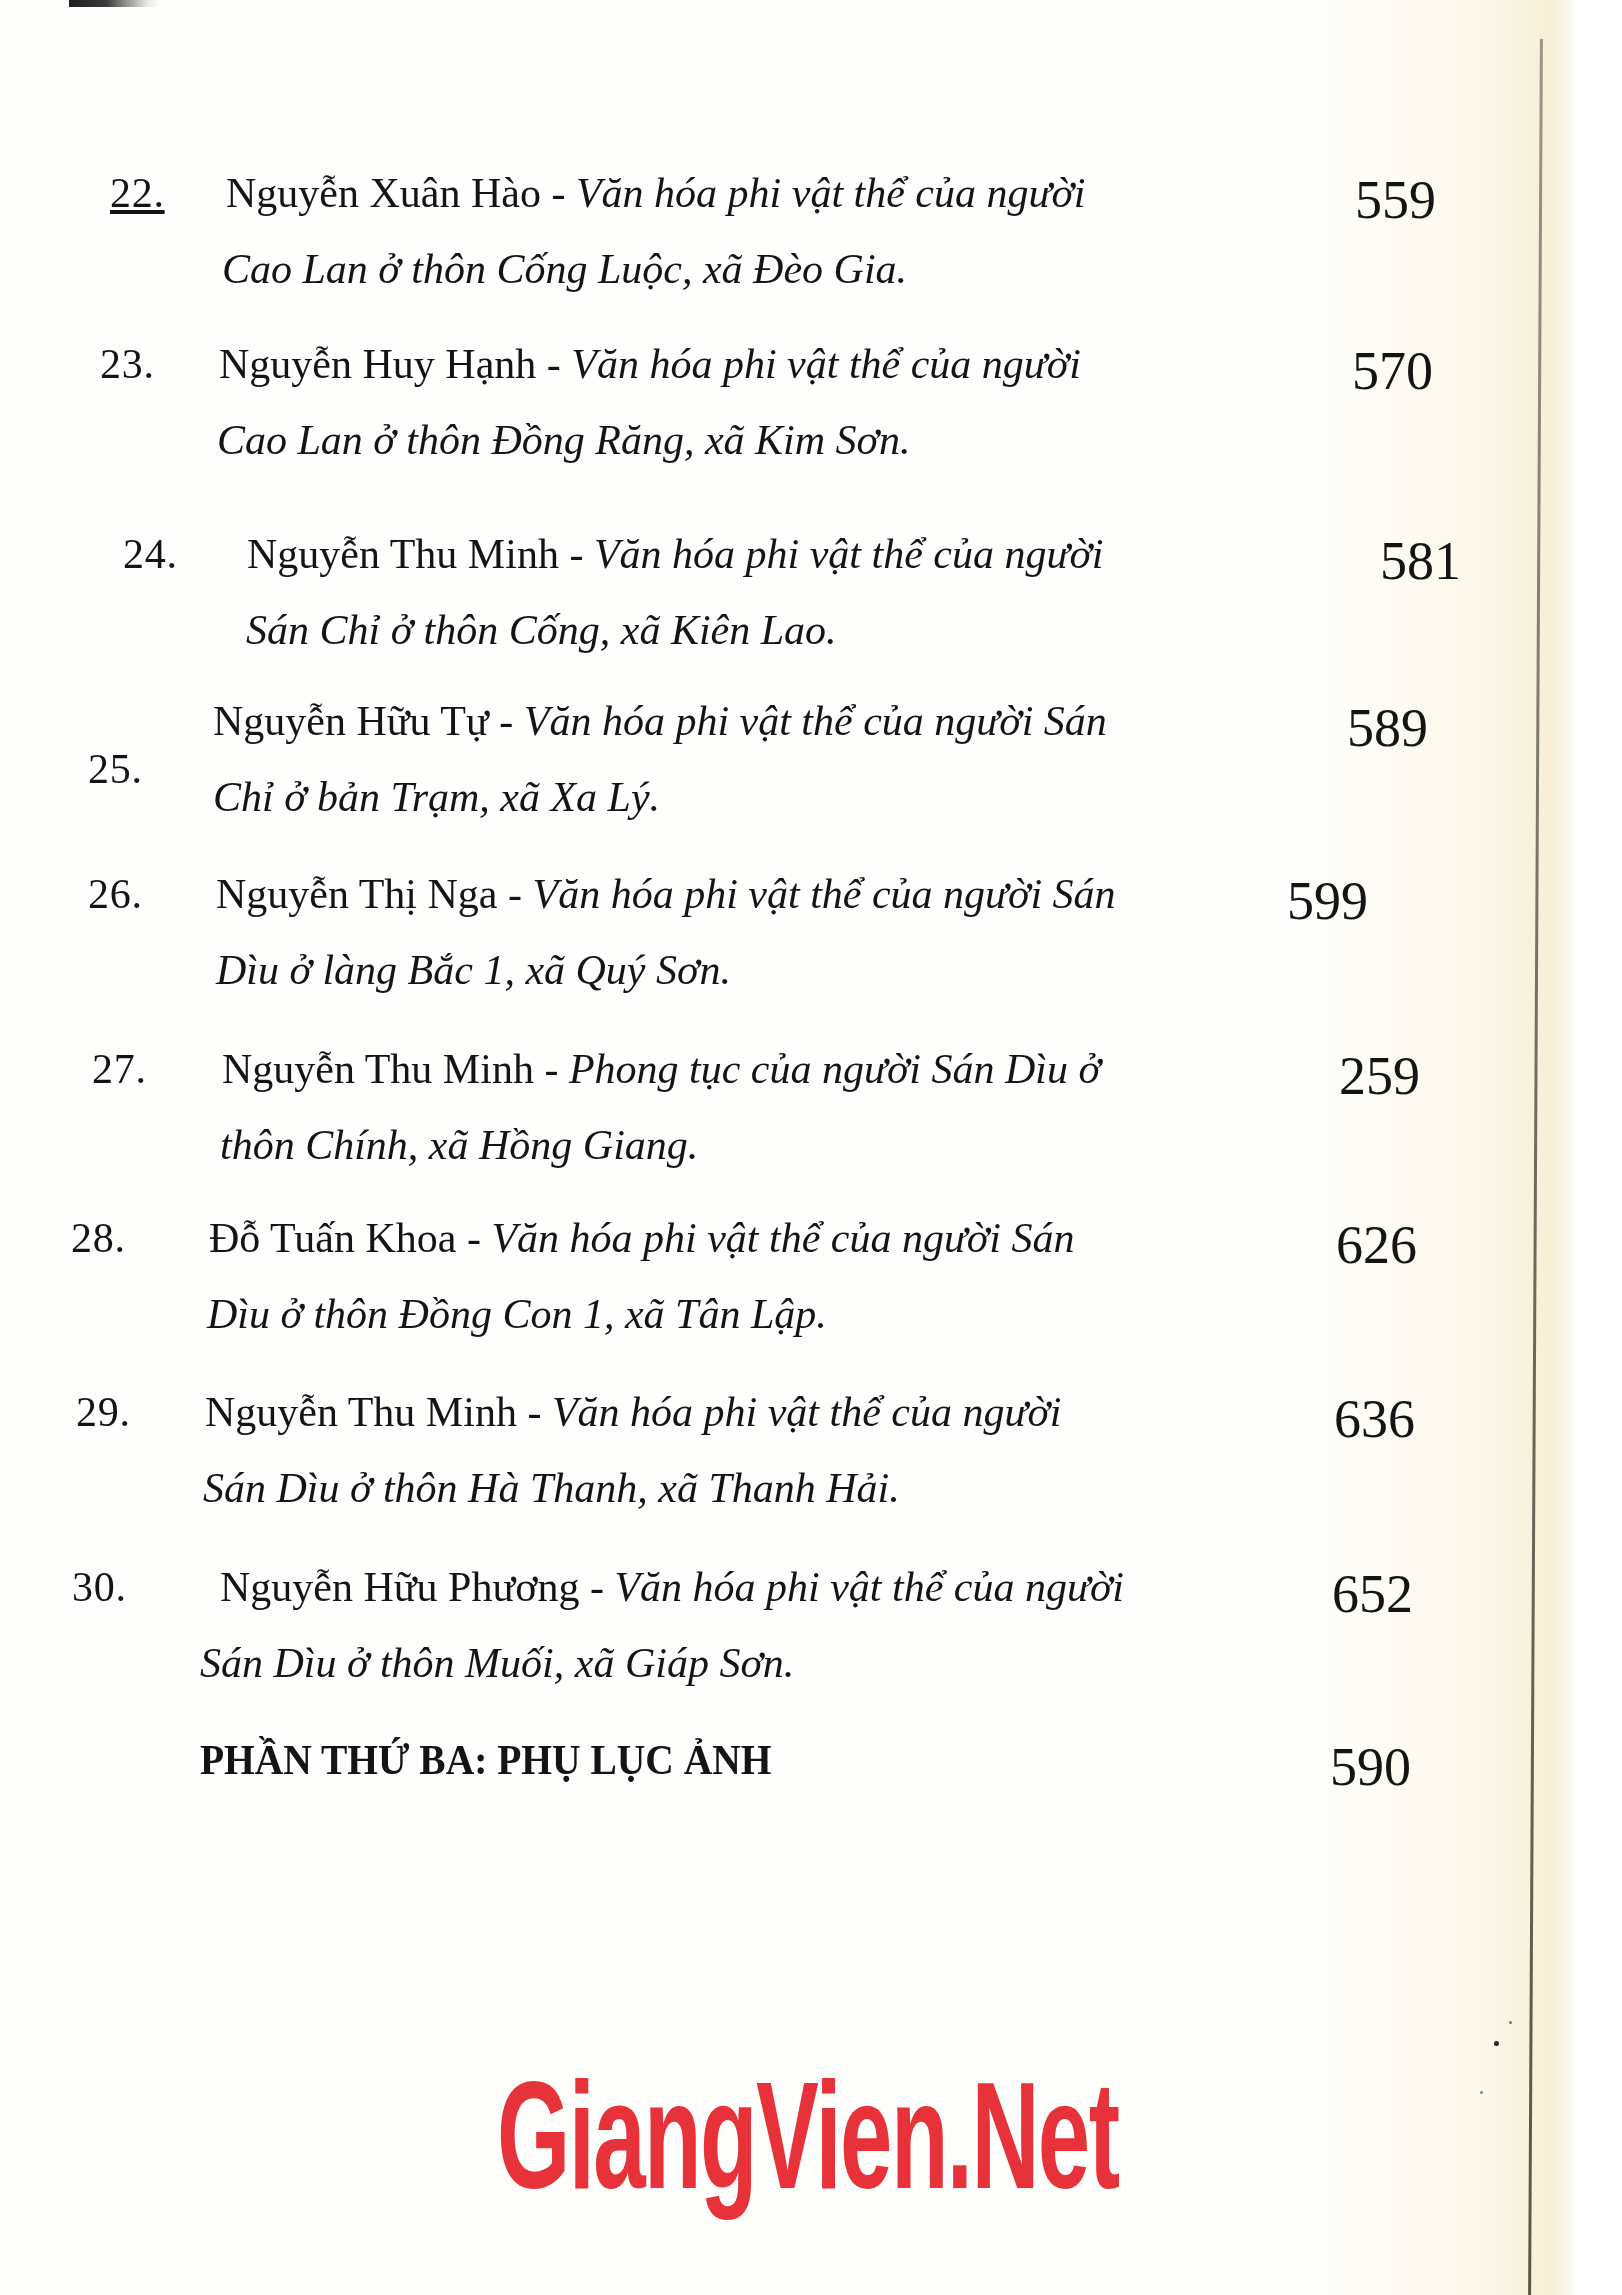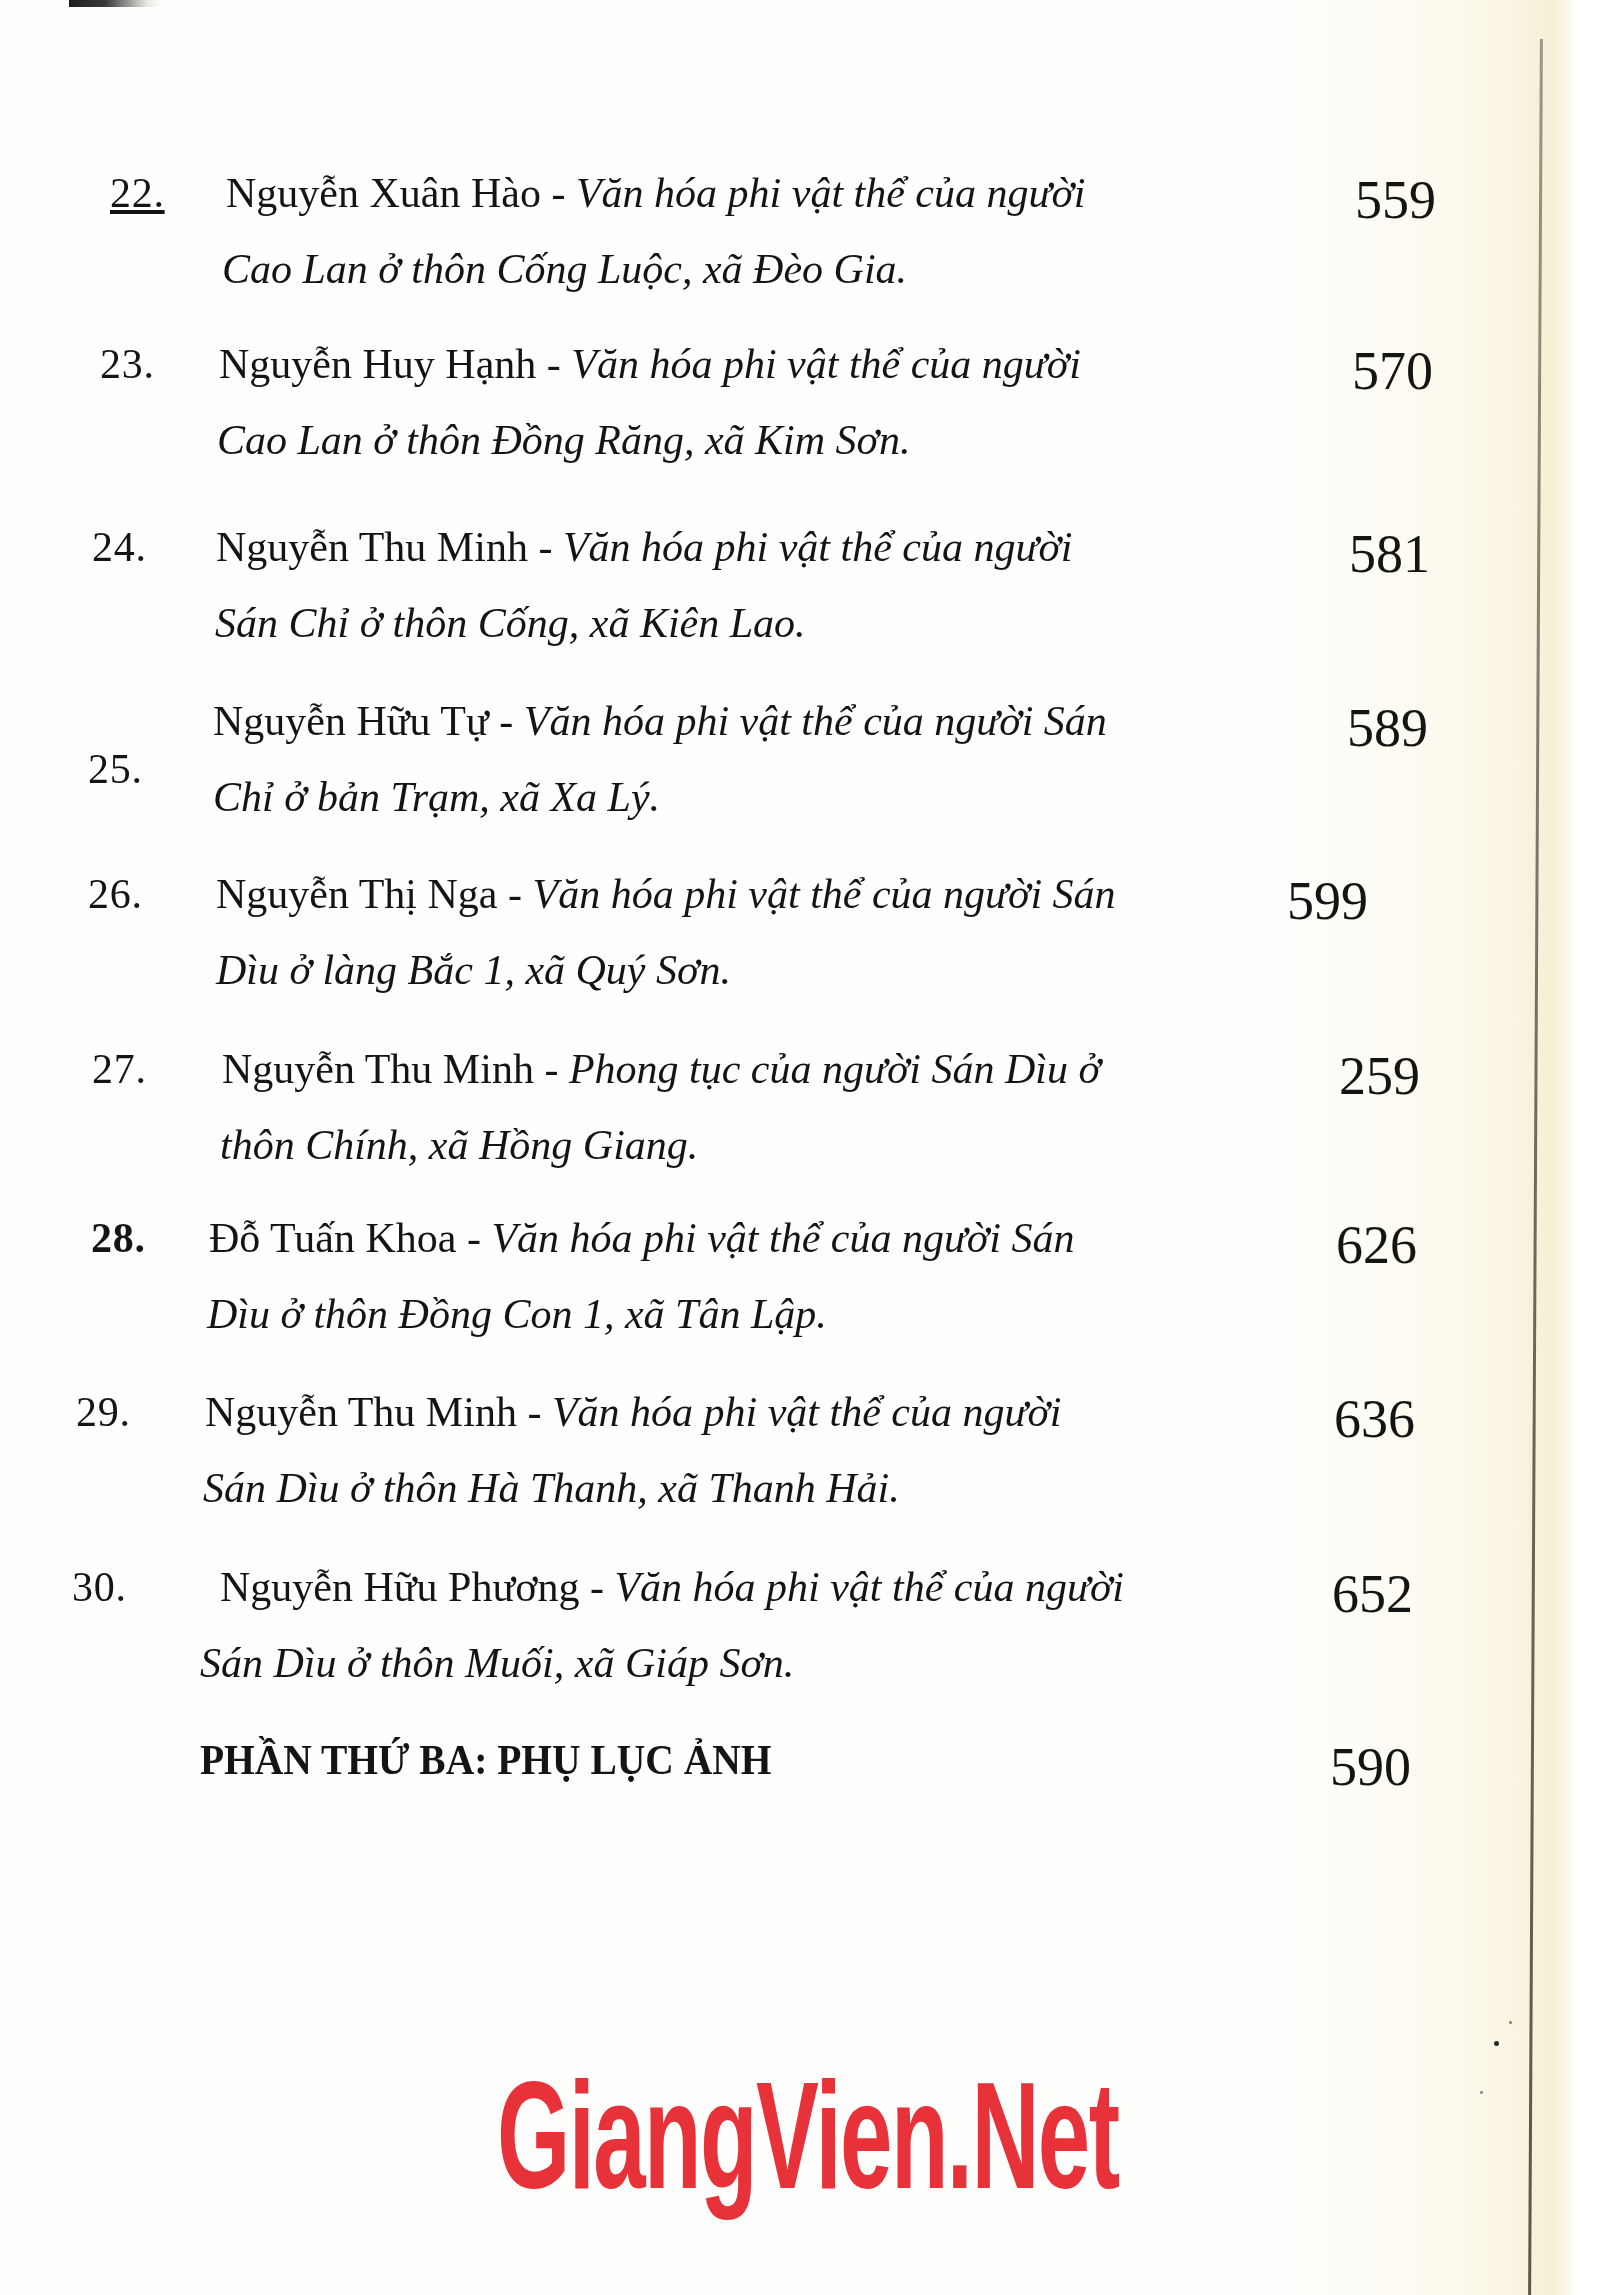--- a/index.html
+++ b/index.html
@@ -71,21 +71,21 @@
 
   <div class="entry" style="top:0;">
     <span class="num" style="left:100px;top:340px;">23.</span>
     <span class="line1" style="left:219px;top:340px;">
       <span class="author">Nguyễn Huy Hạnh</span><span class="sep"> - </span><span class="title">Văn hóa phi vật thể của người</span>
     </span>
     <span class="line2" style="left:217px;top:416px;">Cao Lan ở thôn Đồng Răng, xã Kim Sơn.</span>
     <span class="pagenum" style="left:1328px;top:340px;">570</span>
   </div>
 
-  <div class="entry" style="top:8px;">
+  <div class="entry" style="top:15px;margin-left:31px;">
     <span class="num" style="left:92px;top:515px;">24.</span>
     <span class="line1" style="left:216px;top:515px;">
       <span class="author">Nguyễn Thu Minh</span><span class="sep"> - </span><span class="title">Văn hóa phi vật thể của người</span>
     </span>
     <span class="line2" style="left:215px;top:591px;">Sán Chỉ ở thôn Cống, xã Kiên Lao.</span>
     <span class="pagenum" style="left:1325px;top:515px;">581</span>
   </div>
 
   <div class="entry" style="top:0;">
     <span class="num" style="left:88px;top:697px;margin-top:48px;">25.</span>
@@ -108,21 +108,21 @@
   <div class="entry" style="top:0;">
     <span class="num" style="left:92px;top:1045px;">27.</span>
     <span class="line1" style="left:222px;top:1045px;">
       <span class="author">Nguyễn Thu Minh</span><span class="sep"> - </span><span class="title">Phong tục của người Sán Dìu ở</span>
     </span>
     <span class="line2" style="left:220px;top:1121px;">thôn Chính, xã Hồng Giang.</span>
     <span class="pagenum" style="left:1315px;top:1045px;">259</span>
   </div>
 
   <div class="entry" style="top:0;">
-    <span class="num" style="left:91px;top:1214px;font-weight:bold;">28.</span>
+    <span class="num" style="left:71px;top:1214px;">28.</span>
     <span class="line1" style="left:209px;top:1214px;">
       <span class="author">Đỗ Tuấn Khoa</span><span class="sep"> - </span><span class="title">Văn hóa phi vật thể của người Sán</span>
     </span>
     <span class="line2" style="left:207px;top:1290px;">Dìu ở thôn Đồng Con 1, xã Tân Lập.</span>
     <span class="pagenum" style="left:1312px;top:1214px;">626</span>
   </div>
 
   <div class="entry" style="top:0;">
     <span class="num" style="left:76px;top:1388px;">29.</span>
     <span class="line1" style="left:205px;top:1388px;">

